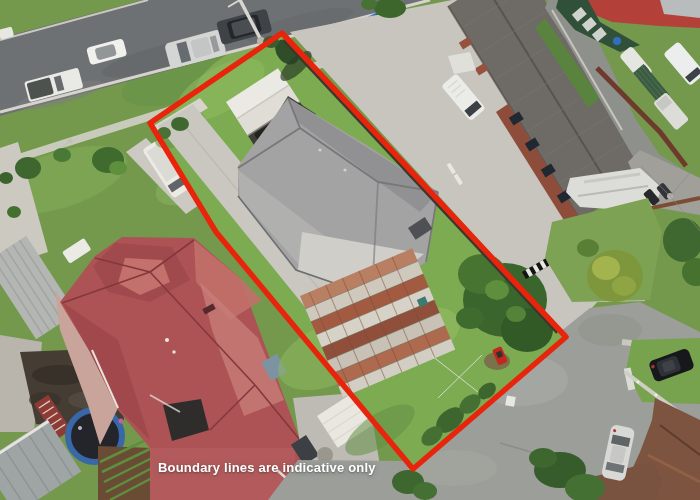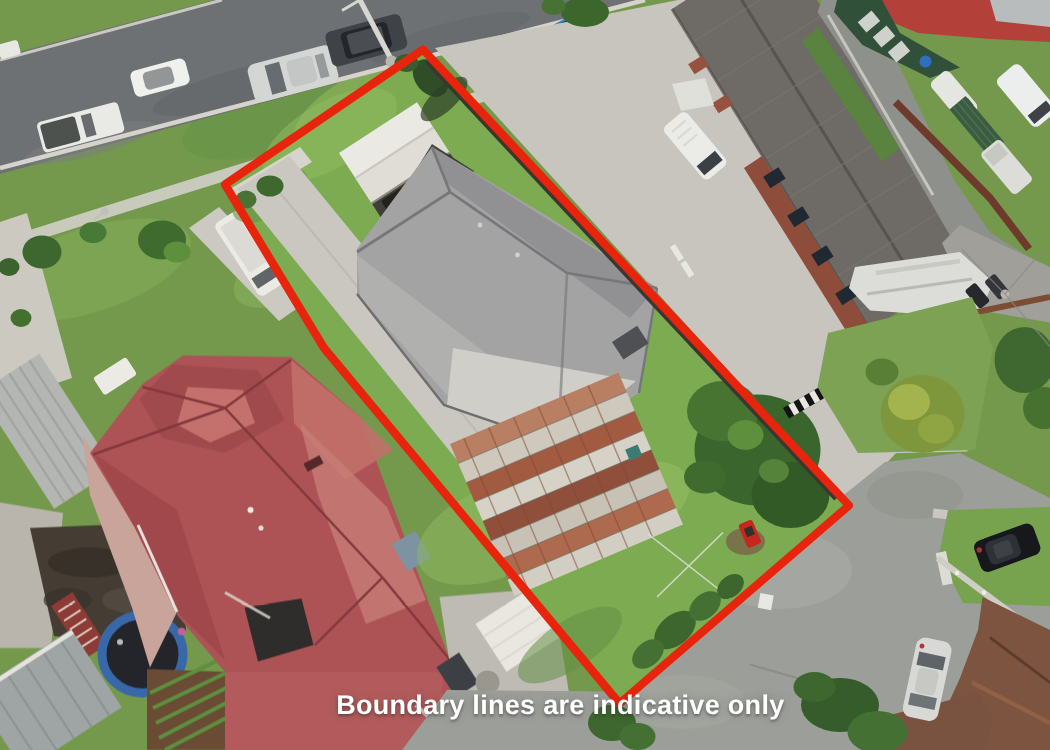--- a/index.html
+++ b/index.html
@@ -3,22 +3,22 @@
 <meta charset="utf-8">
 <style>
   html,body{margin:0;padding:0;background:#222;}
   .stage{
     position:relative;width:700px;height:500px;overflow:hidden;
     font-family:"Liberation Sans", sans-serif;
     background:#74994d;
   }
   .stage svg{position:absolute;inset:0;display:block;}
   .caption{
-    position:absolute;left:177px;top:461px;width:346px;
-    text-align:right;font-size:18px;font-weight:bold;
+    position:absolute;left:158px;top:461px;width:346px;
+    text-align:left;font-size:13px;font-weight:bold;
     letter-spacing:0.2px;line-height:1.1;
     text-shadow:0 1px 2px rgba(40,40,40,.45), 0 0 6px rgba(60,60,60,.25);
     user-select:none;
   }
 </style>
 </head>
 <body>
 
 <div class="stage">
 <svg width="700" height="500" viewBox="0 0 700 500">

